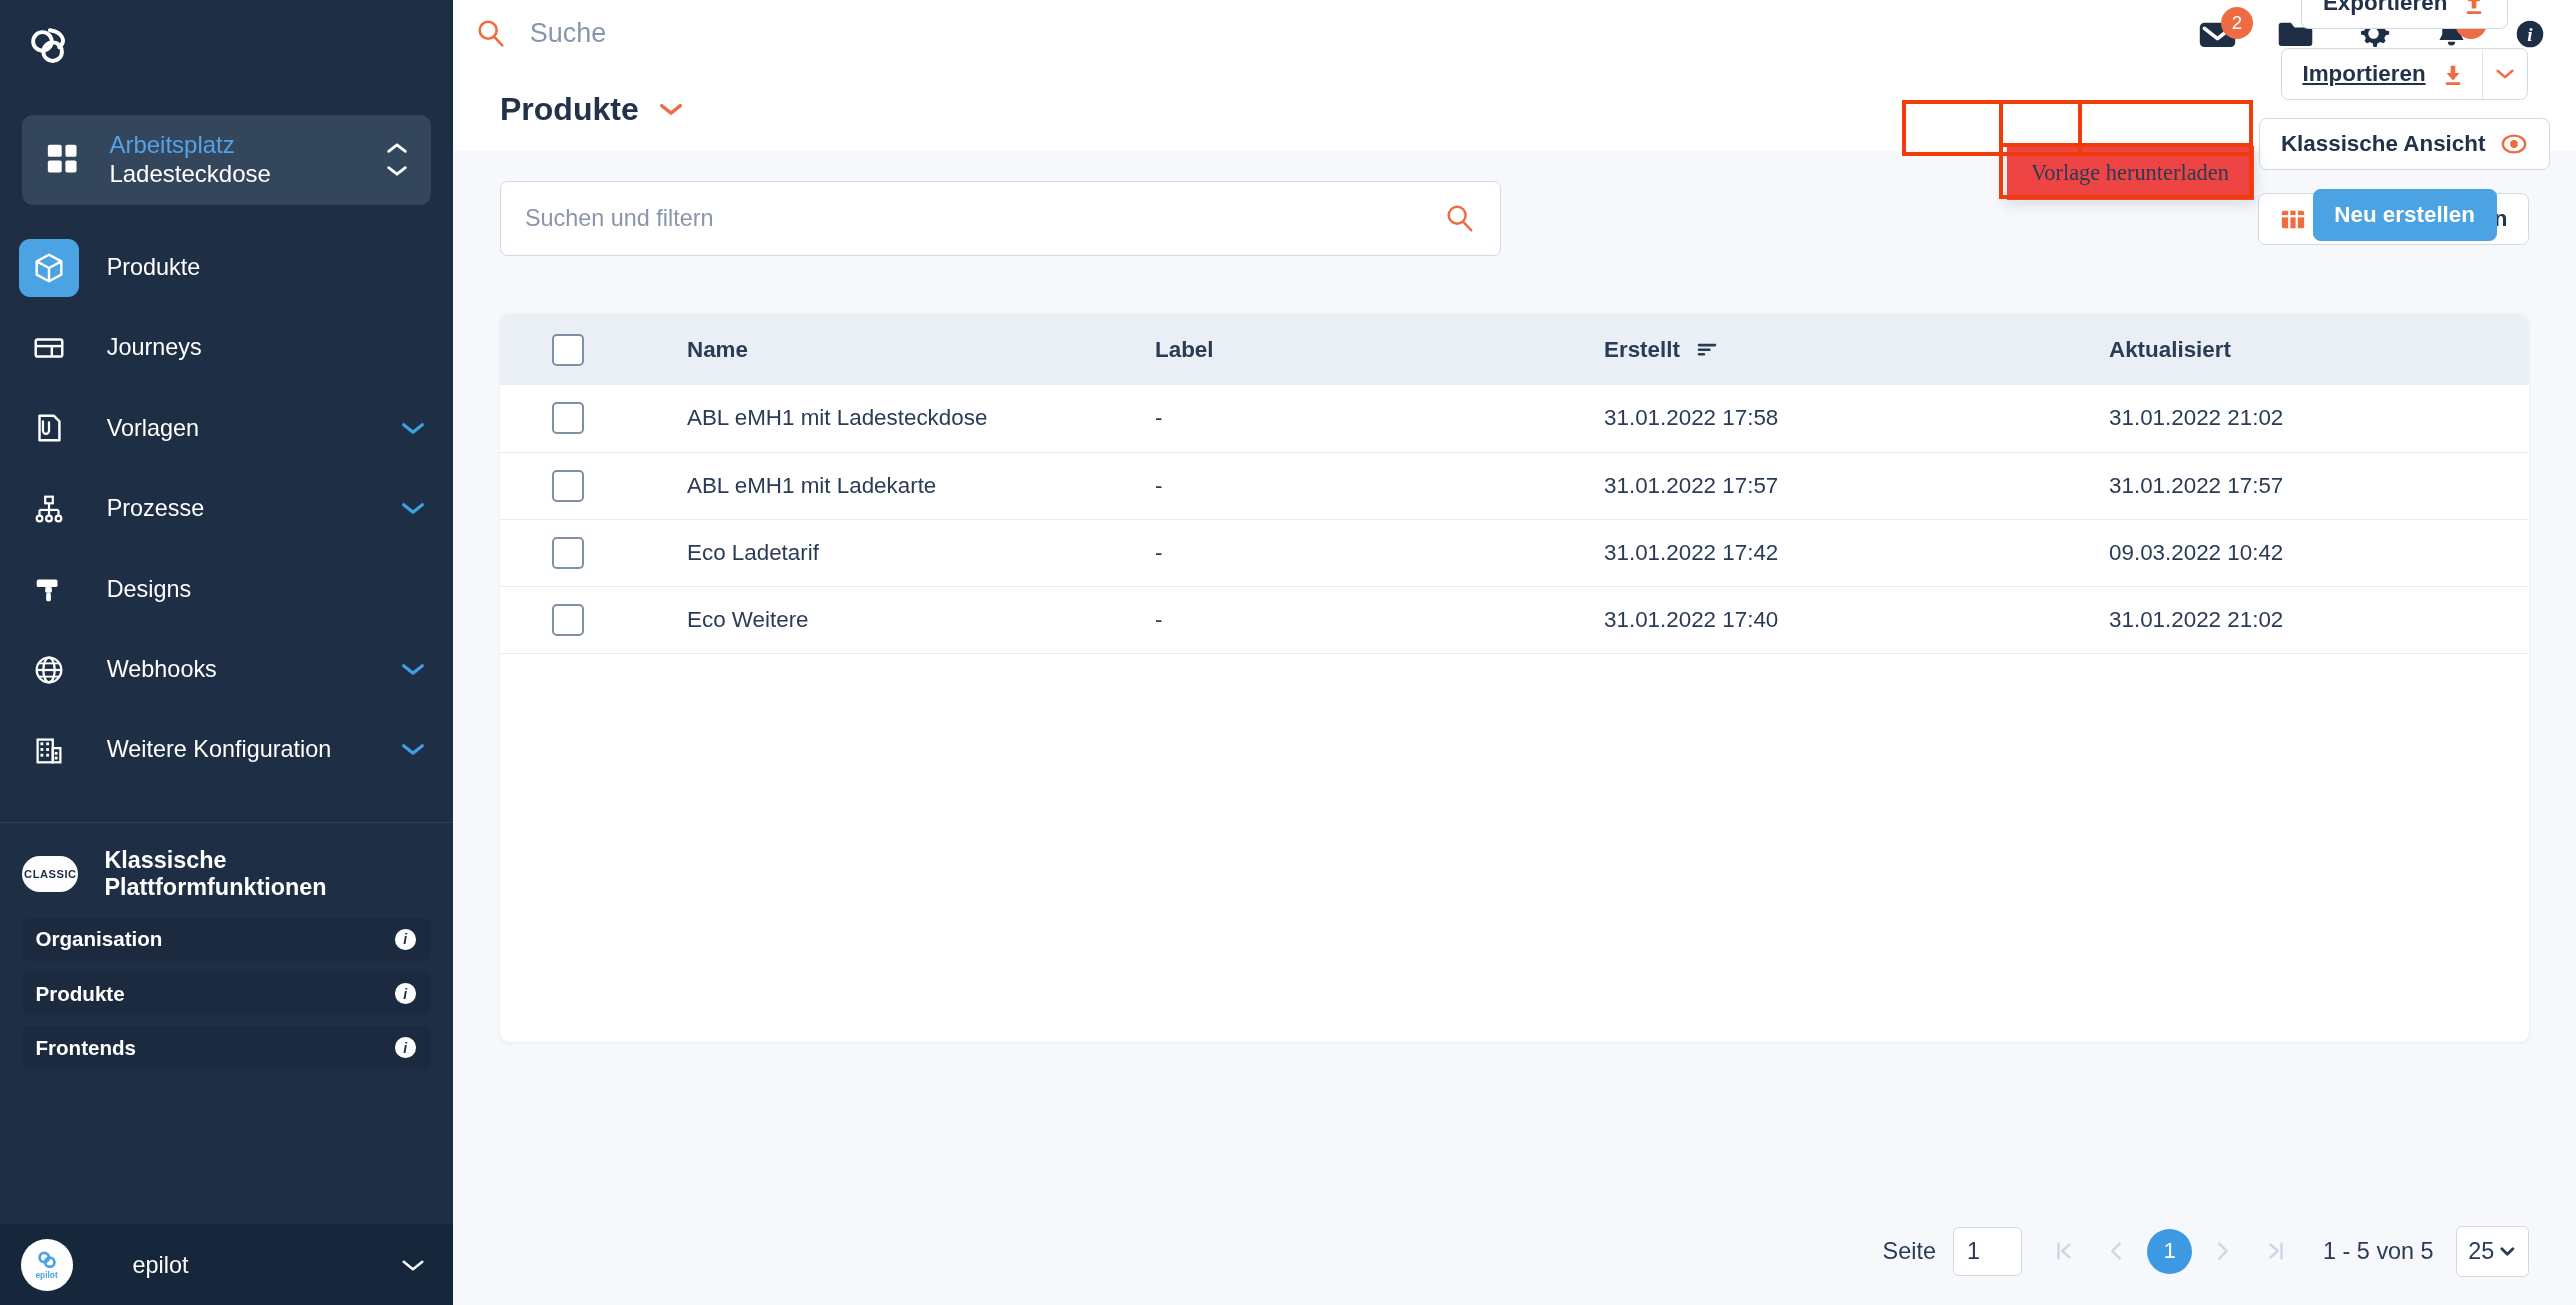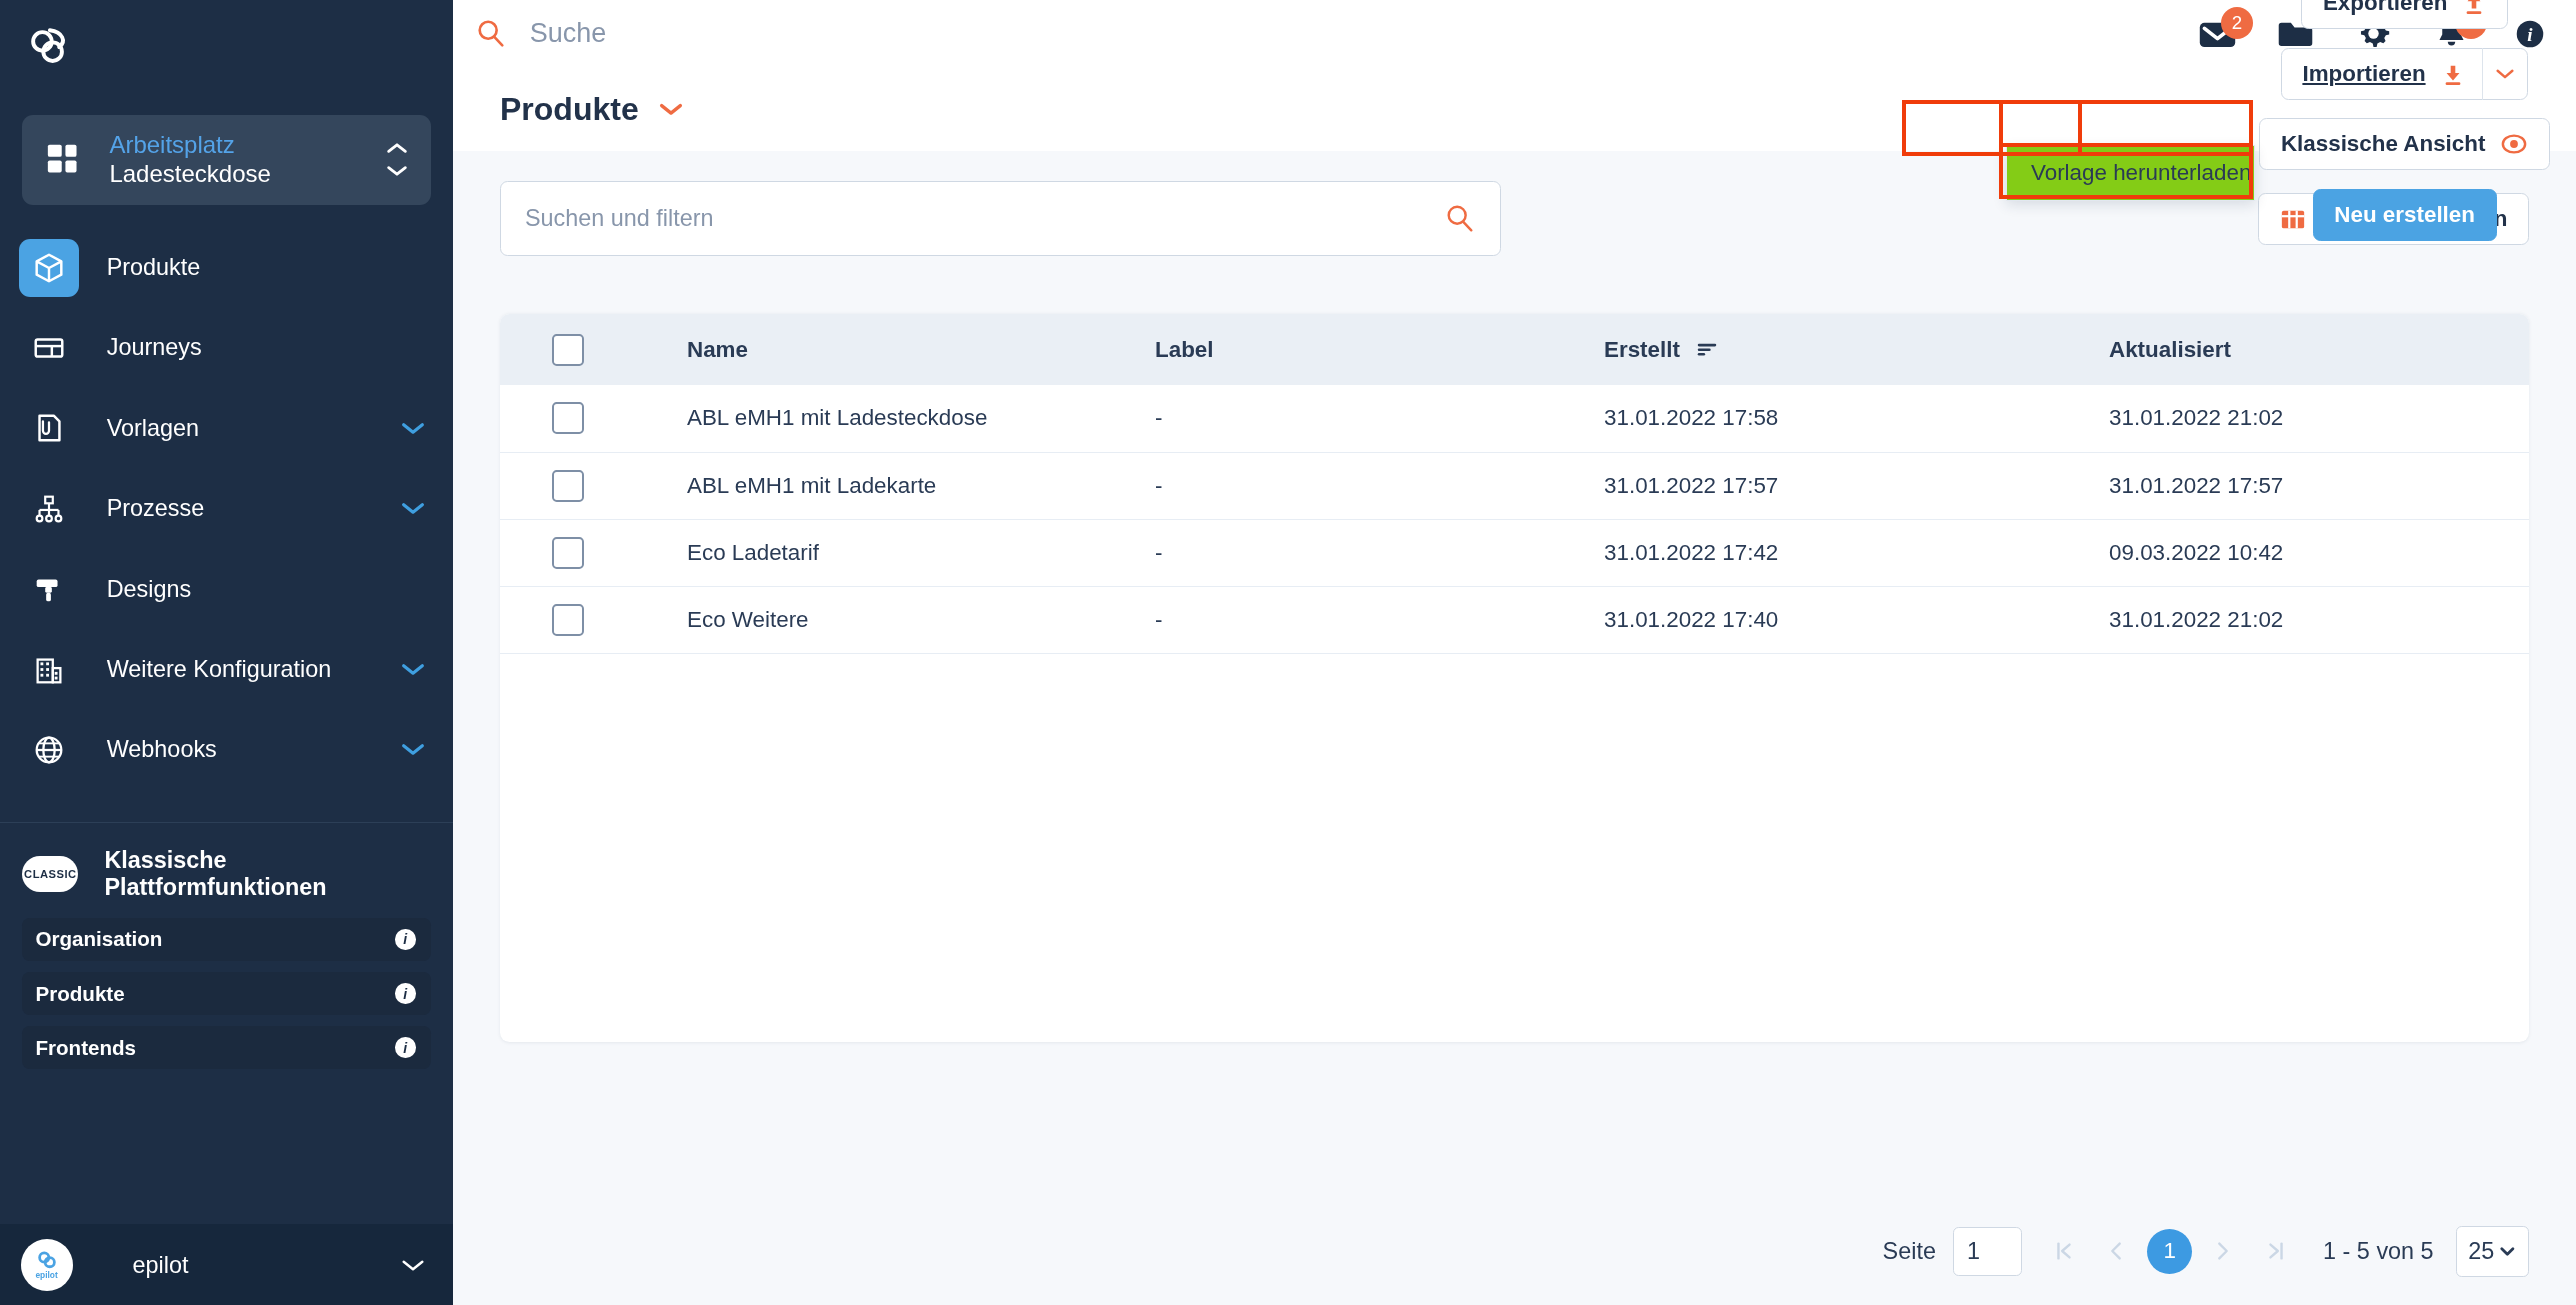--- a/index.html
+++ b/index.html
@@ -125,23 +125,24 @@
   .btn .lbl { margin-right: 15px; }
   .btn-primary { background: #4ba3e3; border-color: #4ba3e3; color: #ffffff; font-weight: bold; }
   .btn-split { padding: 0; text-decoration: underline; }
   .btn-split .seg-main { display: flex; align-items: center; padding: 0 17px 0 20.6px; height: 100%; }
   .btn-split .seg-div { width: 0.9px; height: 52px; background: #dde4ec; }
   .btn-split .seg-arrow { width: 45px; height: 100%; display: flex; align-items: center; justify-content: center; }
 
   .annot { position: absolute; border: 4.7px solid #f03c0a; pointer-events: none; z-index: 30; }
 
   .dropdown {
-    position: absolute; background: #84cc16; border: 0.9px solid #e2e8f0;
+    position: absolute; background: #ef4444; border: 0.9px solid #e2e8f0;
     box-shadow: 0 3.7px 13px rgba(20,40,70,.14);
     z-index: 20;
+    font-family: Liberation Serif, serif;
   }
   .dropdown-item {
     padding: 0 24px; height: 54px; display: flex; align-items: center;
     color: #2a3b55; font-size: 22.4px; cursor: pointer; white-space: nowrap;
   }
 
   .content { flex: 1; padding: 0 47px; overflow: hidden; position: relative; }
 
   .filterbar { display: flex; align-items: center; padding-top: 30px; }
   .search-field {
@@ -298,56 +299,56 @@
 
       <div class="nav-item">
         <div class="nav-ico-box">
           <svg width="36" height="36" viewBox="0 0 38 38">
             <rect x="6" y="9" width="22" height="8" rx="2" fill="#ffffff"></rect>
             <rect x="15" y="17" width="7" height="6" rx="1.5" fill="#ffffff"></rect>
             <rect x="16" y="23" width="5" height="9" rx="2" fill="#ffffff"></rect>
           </svg>
         </div>
         <div class="nav-label">Designs</div>
+      </div>
+
+      <div class="nav-item">
+        <div class="nav-ico-box">
+          <svg width="36" height="36" viewBox="0 0 38 38">
+            <circle cx="19" cy="19" r="13" fill="none" stroke="#ffffff" stroke-width="2.4"></circle>
+            <ellipse cx="19" cy="19" rx="6" ry="13" fill="none" stroke="#ffffff" stroke-width="2.4"></ellipse>
+            <line x1="6" y1="19" x2="32" y2="19" stroke="#ffffff" stroke-width="2.4"></line>
+            <line x1="8.5" y1="12" x2="29.5" y2="12" stroke="#ffffff" stroke-width="2"></line>
+            <line x1="8.5" y1="26" x2="29.5" y2="26" stroke="#ffffff" stroke-width="2"></line>
+          </svg>
+        </div>
+        <div class="nav-label">Webhooks</div>
+        <svg class="nav-chev" width="28" height="17" viewBox="0 0 30 18">
+          <polyline points="5,5 15,13 25,5" fill="none" stroke="#3f9fe0" stroke-width="3.4" stroke-linecap="round" stroke-linejoin="round"></polyline>
+        </svg>
       </div>
 
       <div class="nav-item">
         <div class="nav-ico-box">
           <svg width="36" height="36" viewBox="0 0 38 38">
             <rect x="7" y="8" width="16" height="24" fill="none" stroke="#ffffff" stroke-width="2.4"></rect>
             <rect x="23" y="17" width="8" height="15" fill="none" stroke="#ffffff" stroke-width="2.4"></rect>
             <g fill="#ffffff">
               <rect x="10" y="11" width="3" height="3"></rect>
                 <rect x="16" y="11" width="3" height="3"></rect>
               <rect x="10" y="17" width="3" height="3"></rect>
                 <rect x="16" y="17" width="3" height="3"></rect>
               <rect x="10" y="23" width="3" height="3"></rect>
                 <rect x="16" y="23" width="3" height="3"></rect>
               <rect x="25" y="21" width="3" height="3"></rect>
                 <rect x="25" y="26" width="3" height="3"></rect>
             </g>
           </svg>
         </div>
         <div class="nav-label">Weitere Konfiguration</div>
-        <svg class="nav-chev" width="28" height="17" viewBox="0 0 30 18">
-          <polyline points="5,5 15,13 25,5" fill="none" stroke="#3f9fe0" stroke-width="3.4" stroke-linecap="round" stroke-linejoin="round"></polyline>
-        </svg>
-      </div>
-
-      <div class="nav-item">
-        <div class="nav-ico-box">
-          <svg width="36" height="36" viewBox="0 0 38 38">
-            <circle cx="19" cy="19" r="13" fill="none" stroke="#ffffff" stroke-width="2.4"></circle>
-            <ellipse cx="19" cy="19" rx="6" ry="13" fill="none" stroke="#ffffff" stroke-width="2.4"></ellipse>
-            <line x1="6" y1="19" x2="32" y2="19" stroke="#ffffff" stroke-width="2.4"></line>
-            <line x1="8.5" y1="12" x2="29.5" y2="12" stroke="#ffffff" stroke-width="2"></line>
-            <line x1="8.5" y1="26" x2="29.5" y2="26" stroke="#ffffff" stroke-width="2"></line>
-          </svg>
-        </div>
-        <div class="nav-label">Webhooks</div>
         <svg class="nav-chev" width="28" height="17" viewBox="0 0 30 18">
           <polyline points="5,5 15,13 25,5" fill="none" stroke="#3f9fe0" stroke-width="3.4" stroke-linecap="round" stroke-linejoin="round"></polyline>
         </svg>
       </div>
     </div>
 
     <div class="sb-divider"></div>
 
     <div class="classic-head">
       <div class="classic-pill">CLASSIC</div>

